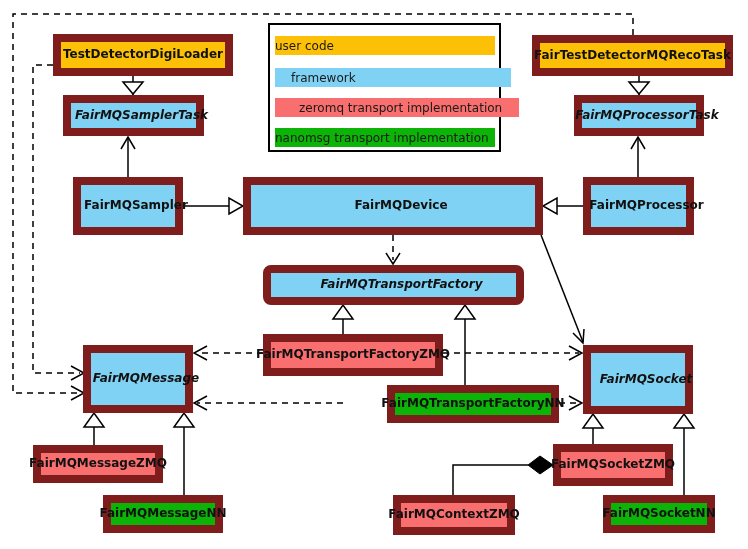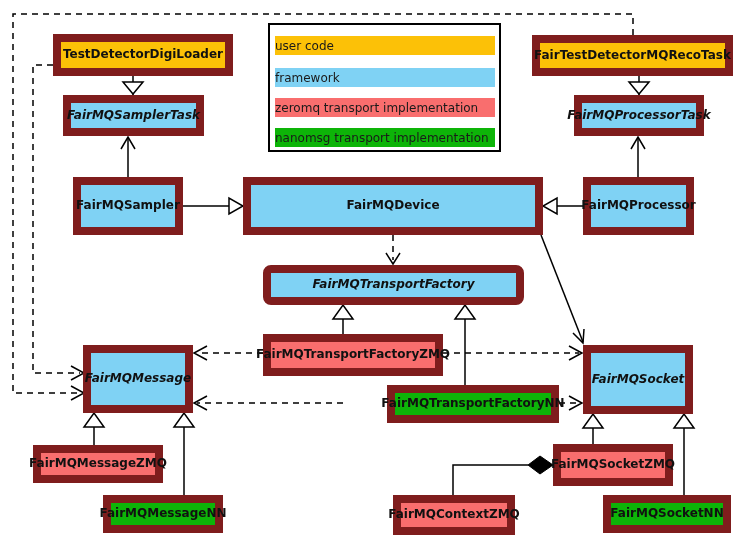--- a/index.html
+++ b/index.html
@@ -8,33 +8,33 @@
     font-family:"DejaVu Sans",sans-serif;overflow:hidden;
   }
   .connector-layer{position:absolute;left:0;top:0;width:748px;height:549px;}
   .node{
     position:absolute;box-sizing:border-box;border:8px solid #7f1d1d;
     display:flex;align-items:center;justify-content:center;text-align:center;
     font-size:12px;font-weight:700;color:#111;line-height:1.1;
   }
   .abstract{font-style:italic;}
   .c-user{background:#FCC107;}
-  .c-framework{background:#7FD2F4;}
+  .c-framework{background:#7FD2F4;padding-left:16px;}
   .c-zeromq{background:#F96E6E;}
   .c-nanomsg{background:#0DB408;}
   .legend-panel{
     position:absolute;left:268px;top:23px;width:233px;height:129px;
     box-sizing:border-box;border:2px solid #000;background:#ffffff;
   }
   .legend-bar{
     position:absolute;left:5px;width:220px;height:19px;
     display:flex;align-items:center;
     font-size:12px;font-weight:400;color:#1a1a1a;
   }
-  .lb0{top:11px;}.lb1{top:43px;}.lb2{top:73px;}.lb3{top:103px;}
+  .lb0{top:11px;}.lb1{top:43px;}.lb2{top:73px;padding-left:24px;}.lb3{top:103px;}
   
   .ln{stroke:#000;stroke-width:1.5;fill:none;}
   .dash{stroke:#000;stroke-width:1.5;fill:none;stroke-dasharray:6 5;}
   .tri{fill:#fff;stroke:#000;stroke-width:1.5;}
   .oarrow{fill:none;stroke:#000;stroke-width:1.5;}
   .dia{fill:#000;stroke:#000;stroke-width:1;}
 </style>
 </head>
 <body>
 
@@ -205,21 +205,21 @@
   </div>
 
   <div class="node c-zeromq" style="left:393px;top:495px;width:122px;height:40px;">
     <span>FairMQContextZMQ</span>
   </div>
 
   <div class="node c-zeromq" style="left:553px;top:444px;width:120px;height:42px;">
     <span>FairMQSocketZMQ</span>
   </div>
 
-  <div class="node c-nanomsg" style="left:603px;top:495px;width:128px;height:38px;">
+  <div class="node c-nanomsg" style="left:603px;top:495px;width:112px;height:38px;">
     <span>FairMQSocketNN</span>
   </div>
 
   <div class="legend-panel">
     <div class="legend-bar lb0 c-user">
       <span>user code</span>
     </div>
     <div class="legend-bar lb1 c-framework">
       <span>framework</span>
     </div>

